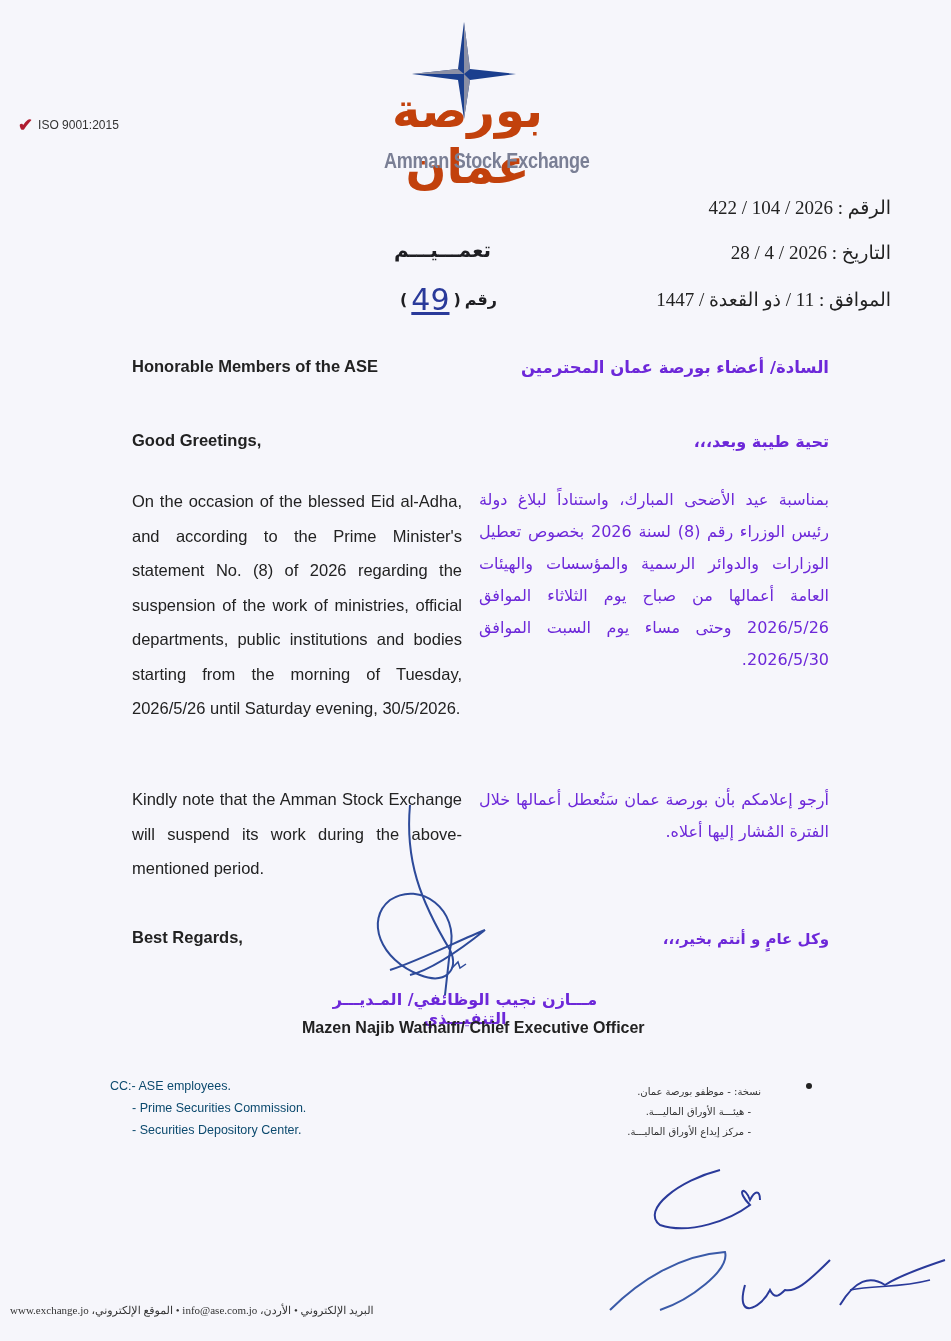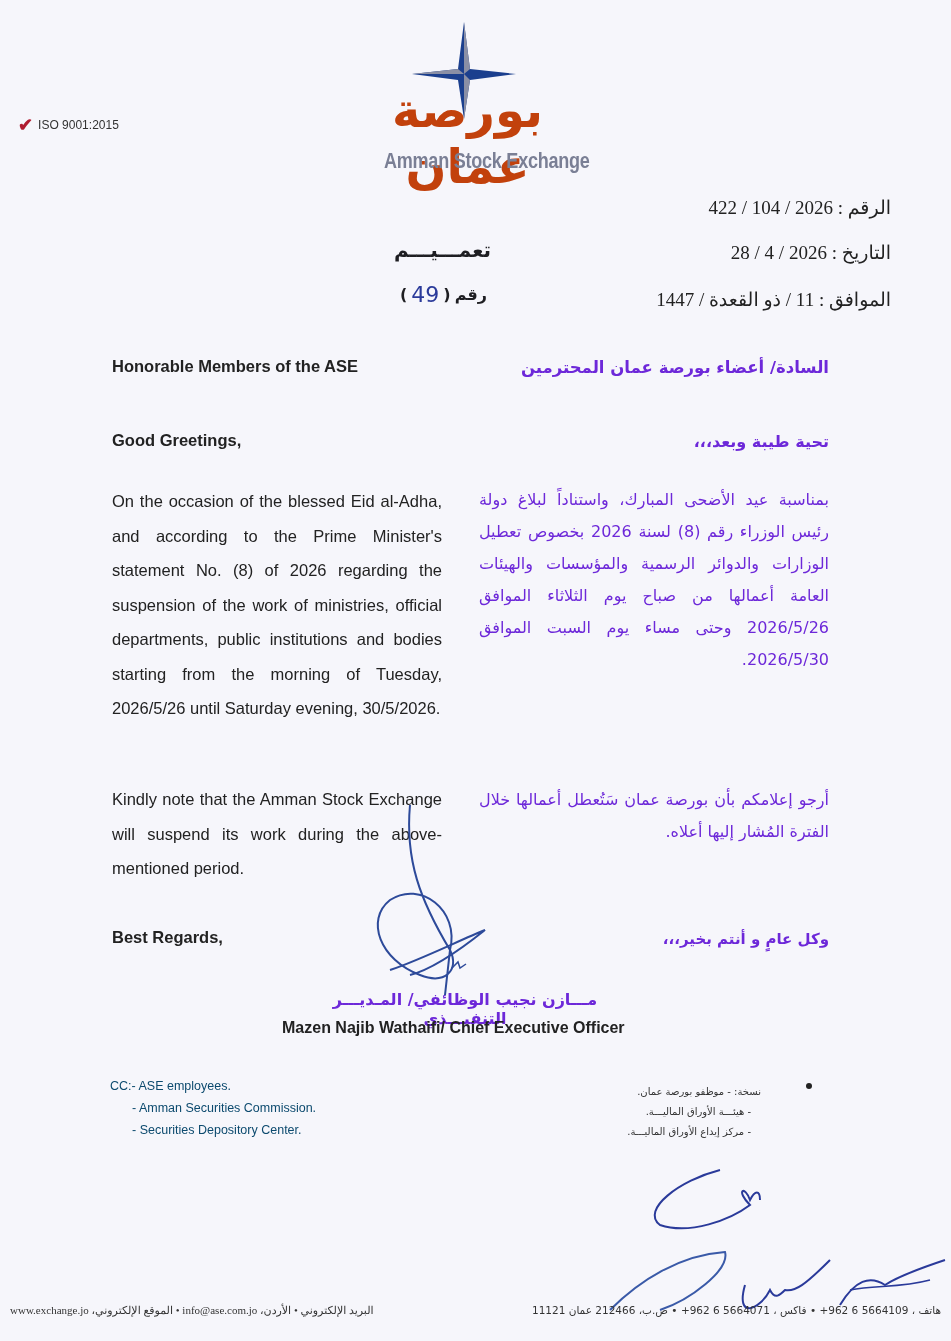--- a/index.html
+++ b/index.html
@@ -12,23 +12,23 @@
   .abs { position: absolute; }
   .iso { left: 18px; top: 116px; display: flex; align-items: center; gap: 5px; font-family: "Liberation Sans", sans-serif; font-size: 12px; color: #333; }
   .iso .check { color: #b01c30; font-size: 18px; font-weight: bold; line-height: 1; }
   .logo { left: 366px; top: 14px; width: 200px; height: 170px; }
   .logo-ar { left: 370px; top: 82px; width: 195px; text-align: center; font-family: "DejaVu Sans", sans-serif; font-weight: bold; font-size: 48px; color: #c2410c; direction: rtl; letter-spacing: 1px; }
   .logo-en { left: 366px; top: 148px; width: 200px; text-align: center; font-family: "Liberation Sans", sans-serif; font-weight: bold; font-size: 22px; color: #7a7f95; transform: scaleX(0.82); transform-origin: center; white-space: nowrap; letter-spacing: -0.3px; }
 
   .ref { right: 60px; direction: rtl; font-family: "Liberation Serif", serif; font-size: 19px; color: #222; white-space: nowrap; margin-top: 48px; }
   .circ-title { left: 380px; top: 238px; width: 125px; text-align: center; direction: rtl; font-weight: bold; font-size: 20px; }
   .circ-num { left: 400px; top: 282px; direction: rtl; font-size: 16px; font-weight: bold; display: flex; align-items: center; gap: 4px;}
-  .circ-num .hand { font-family: "DejaVu Sans", sans-serif; color: #2a3a9a; font-size: 22px; font-weight: normal; }
+  .circ-num .hand { font-family: "DejaVu Sans", sans-serif; color: #2a3a9a; font-size: 30px; font-weight: normal; text-decoration: underline; }
 
-  .en { font-family: "Liberation Sans", sans-serif; font-size: 16.5px; color: #222; }
+  .en { font-family: "Liberation Sans", sans-serif; font-size: 16.5px; color: #222; margin-left: 20px; }
   .ar { font-family: "DejaVu Sans", sans-serif; direction: rtl; font-size: 16px; color: #6d28d9; }
   .bold { font-weight: bold; }
   .en-para { left: 112px; width: 330px; line-height: 34.5px; text-align: justify; text-align-last: left; }
   .ar-para { right: 122px; width: 350px; line-height: 32px; text-align: justify; text-align-last: right; }
 
   .cc-en { left: 110px; top: 1075px; font-family: "Liberation Sans", sans-serif; font-size: 12.5px; color: #0c4a6e; line-height: 22px; }
   .cc-en .sub { padding-left: 22px; }
   .cc-ar { right: 190px; top: 1082px; direction: rtl; font-size: 10px; color: #333; line-height: 20px; }
   .cc-ar .sub { padding-right: 10px; }
   .bullet { left: 806px; top: 1083px; width: 6px; height: 6px; border-radius: 50%; background: #222; }
@@ -86,35 +86,34 @@
   <path d="M60 5 C55 60, 70 100, 100 150 C110 170, 95 185, 70 175 C30 160, 15 120, 40 100 C70 80, 110 110, 100 150 L95 195" fill="none" stroke="#2d4a9a" stroke-width="2"></path>
   <path d="M40 170 C70 160, 110 140, 135 130 C110 150, 80 170, 60 175" fill="none" stroke="#2d4a9a" stroke-width="2"></path>
   <path d="M102 168 l6 -6 l2 6 l6 -4" fill="none" stroke="#2d4a9a" stroke-width="1.5"></path>
 </svg>
 
 <div class="abs ar bold" style="left:290px;top:990px;width:350px;text-align:center;font-size:16px;">مـــازن نجيب الوظائفي/ المـديـــر التنفيـــذي</div>
 <div class="abs en bold" style="left:282px;top:1019px;font-size:16px;">Mazen Najib Wathaifi/ Chief Executive Officer</div>
 
 <div class="abs cc-en">
   <div>CC:- ASE employees.</div>
-  <div class="sub">- Amman Securities Commission.</div>
+  <div class="sub">- Prime Securities Commission.</div>
   <div class="sub">- Securities Depository Center.</div>
 </div>
 
 <div class="abs bullet"></div>
 <div class="abs ar cc-ar">
   <div>نسخة: - موظفو بورصة عمان.</div>
   <div class="sub">- هيئـــة الأوراق الماليـــة.</div>
   <div class="sub">- مركز إيداع الأوراق الماليـــة.</div>
 </div>
 
 <svg class="sig" style="left:600px;top:1160px;" width="351" height="160" viewBox="0 0 351 160">
   <path d="M120 10 C80 20, 40 50, 60 65 C90 75, 130 60, 150 45 C135 30, 145 25, 150 40 C155 30, 160 30, 160 40" fill="none" stroke="#2a3a9a" stroke-width="2"></path>
   <path d="M10 150 C40 120, 80 95, 125 92 C130 110, 90 140, 60 150" fill="none" stroke="#3a5aa8" stroke-width="2"></path>
   <path d="M145 125 C135 160, 160 150, 170 130 C175 140, 180 135, 185 130 C195 132, 205 125, 230 100" fill="none" stroke="#2a3a9a" stroke-width="2"></path>
   <path d="M240 145 C255 120, 270 115, 285 125 C300 115, 330 105, 345 100" fill="none" stroke="#2a3a9a" stroke-width="2"></path>
   <path d="M250 130 C275 125, 300 128, 330 120" fill="none" stroke="#2a3a9a" stroke-width="1.5"></path>
 </svg>
 
 <div class="abs footer">
   <span>www.exchange.jo ،الموقع الإلكتروني • info@ase.com.jo ،البريد الإلكتروني • الأردن</span>
-  <span class="ar-f">هاتف ، 5664109 6 962+ • فاكس ، 5664071 6 962+ • ص.ب، 212466 عمان 11121</span>
 </div>
 
 </body></html>

